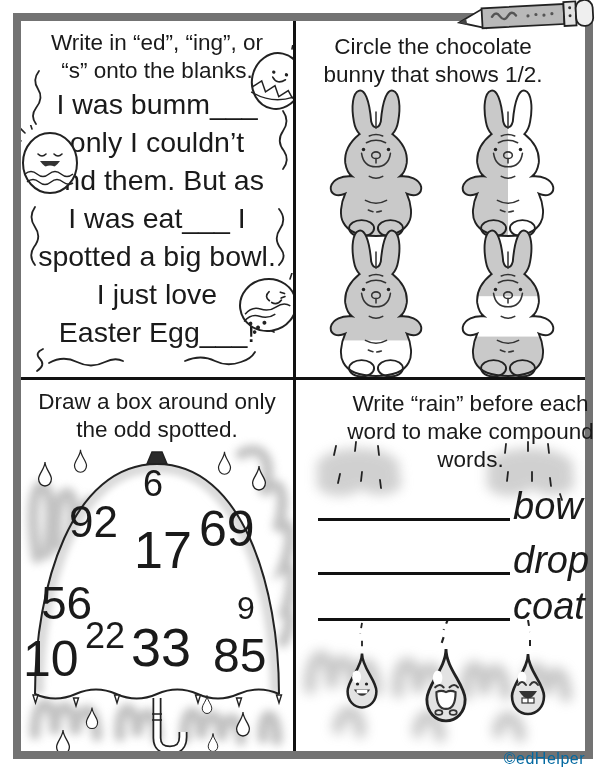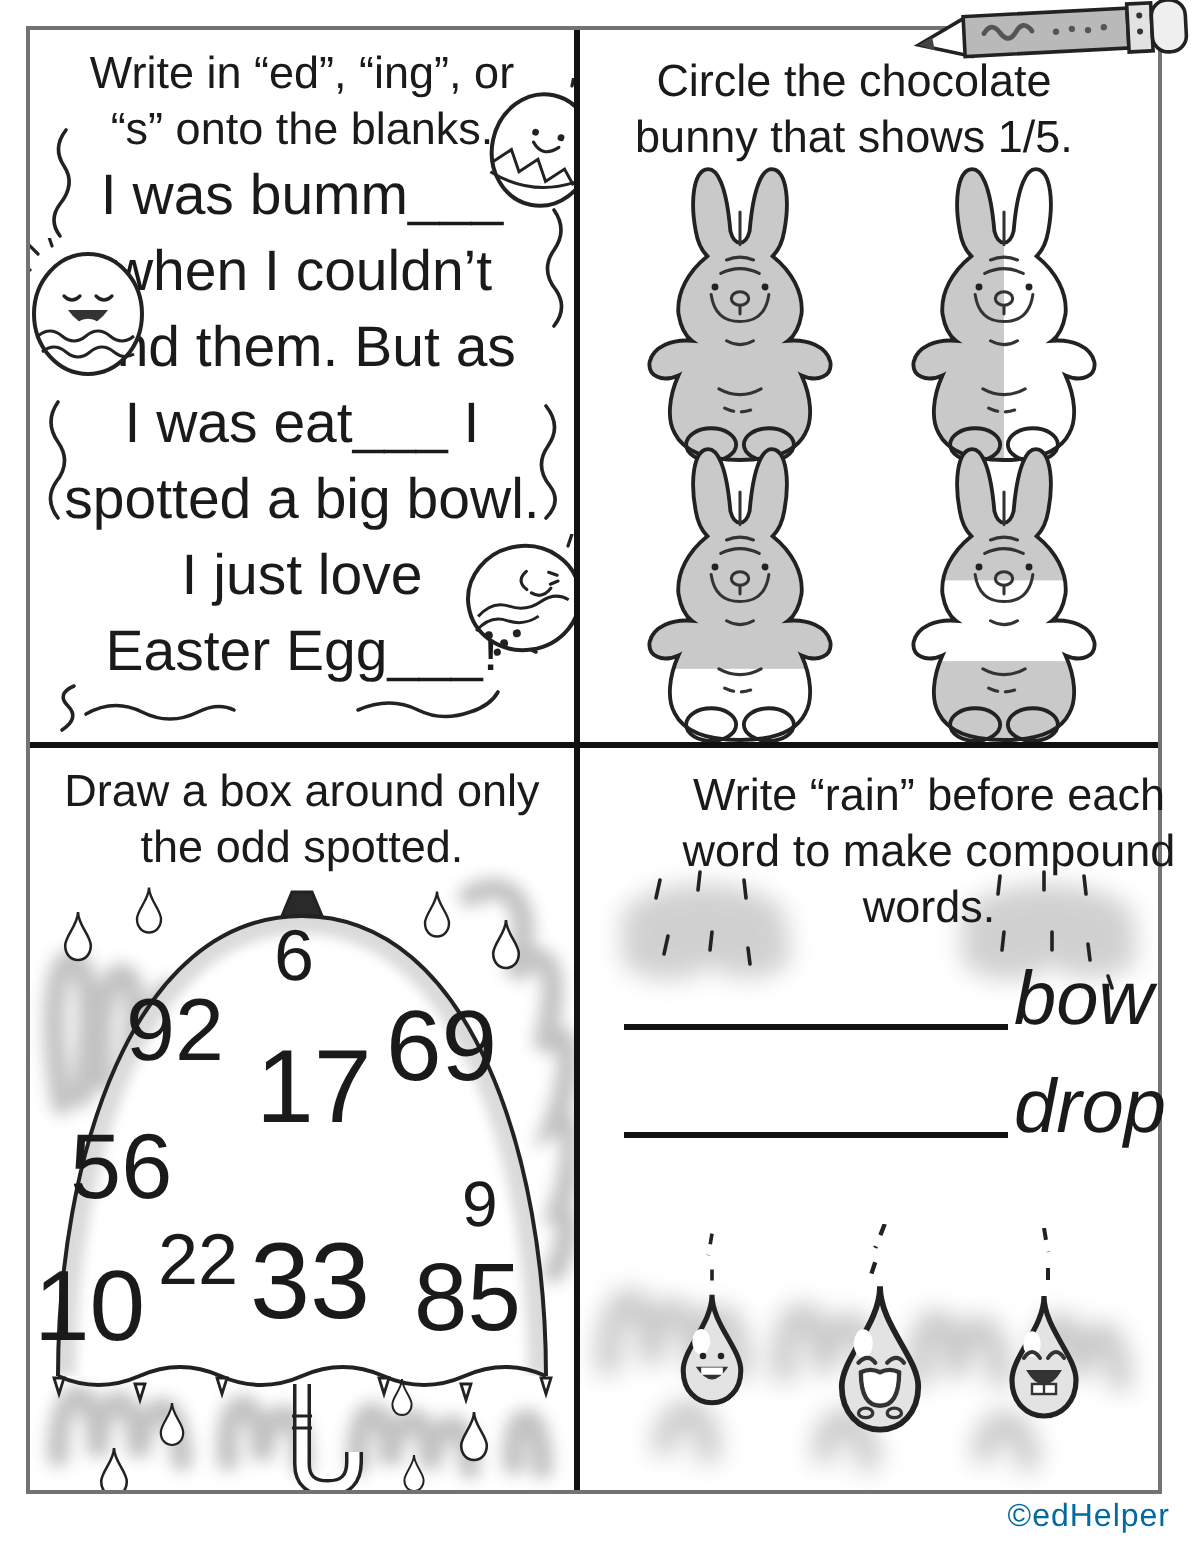--- a/index.html
+++ b/index.html
@@ -1,18 +1,18 @@
 <!DOCTYPE html>
 <html><head>
 <meta charset="utf-8">
 <style>
   html,body{margin:0;padding:0;background:#fff;}
   .page{position:relative;width:600px;height:773px;background:#fff;overflow:hidden;
         font-family:"Liberation Sans",sans-serif;color:#1a1a1a;}
-  .frame{position:absolute;left:13px;top:13px;width:564px;height:730px;border:2px solid #737373;}
+  .frame{position:absolute;left:13px;top:13px;width:564px;height:730px;border:8px solid #737373;}
   .divider-v{position:absolute;left:272px;top:0;width:3px;height:730px;background:#111;}
   .divider-h{position:absolute;left:0;top:356px;width:564px;height:3px;background:#111;}
   .q{position:absolute;overflow:hidden;}
   .q1{left:0;top:0;width:272px;height:356px;}
   .q2{left:275px;top:0;width:274px;height:356px;}
   .q3{left:0;top:359px;width:272px;height:371px;}
   .q4{left:275px;top:359px;width:349px;height:371px;}
   .t-line{position:relative;text-align:center;font-size:22.5px;line-height:28px;z-index:3;}
   .q1 .titles{margin-top:8px;}
   .q2 .titles{margin-top:12px;}
@@ -52,21 +52,21 @@
 
   <div class="frame">
 
     <div class="q q1">
       <div class="titles">
         <div class="t-line">Write in “ed”, “ing”, or</div>
         <div class="t-line">“s” onto the blanks.</div>
       </div>
       <div class="story">
         <div class="story-line">I was bumm___</div>
-        <div class="story-line">when I couldn’t</div>
+        <div class="story-line">only I couldn’t</div>
         <div class="story-line">find them. But as</div>
         <div class="story-line">I was eat___ I</div>
         <div class="story-line">spotted a big bowl.</div>
         <div class="story-line">I just love</div>
         <div class="story-line">Easter Egg___!</div>
       </div>
 
       <svg class="abs" style="left:226px;top:24px;z-index:5" width="60" height="66" viewBox="0 0 60 66">
         <path d="M50,7 l4,-4 M55,12 l5,-2 M45,4 l1,-5" stroke="#222" stroke-width="1.6" fill="none" stroke-linecap="round"></path>
         <g transform="rotate(12 30 36)">
@@ -112,21 +112,21 @@
           <path d="M246,294 q11,2 5,8 q-7,5 2,9"></path>
           <path d="M28,342 q14,-8 28,-1 q14,7 28,0 q10,-5 18,-1"></path>
           <path d="M164,340 q16,-7 30,0 q12,6 26,1 q10,-3 14,-10"></path>
         </g>
       </svg>
     </div>
 
     <div class="q q2">
       <div class="titles">
         <div class="t-line">Circle the chocolate</div>
-        <div class="t-line">bunny that shows 1/5.</div>
+        <div class="t-line">bunny that shows 1/2.</div>
       </div>
 
       <svg class="abs" style="left:30px;top:64px" width="100" height="152" viewBox="0 0 104 158">
         <defs>
             <clipPath id="bc0">
               <path d="M47,38 C45,14 40,4 34,6 C28,8 26,22 29,38 C30,44 32,48 35,51 C25,59 19,70 20,81 C21,87 23,92 27,95 C17,94 7,98 5,106 C4,113 11,117 20,113 C15,124 14,136 18,143 C23,153 36,157 52,157 C68,157 81,153 86,143 C90,136 89,124 84,113 C93,117 100,113 99,106 C97,98 87,94 77,95 C81,92 83,87 84,81 C85,70 79,59 69,51 C72,48 74,44 75,38 C78,22 76,8 70,6 C64,4 59,14 57,38 C56,42 54,44 52,44 C50,44 48,42 47,38 Z"></path>
               <ellipse cx="37" cy="149" rx="13" ry="8.5"></ellipse>
               <ellipse cx="67" cy="149" rx="13" ry="8.5"></ellipse>
             </clipPath>
           </defs>
@@ -294,21 +294,21 @@
         </g>
         <path d="M130,252 V292 Q130,304 143,304 Q156,304 156,291 V286" fill="none" stroke="#222" stroke-width="9"></path>
         <path d="M130,252 V292 Q130,304 143,304 Q156,304 156,291 V286" fill="none" stroke="#fff" stroke-width="5.5"></path>
         <path d="M125,268 h10 M125,274 h10" stroke="#222" stroke-width="1.6"></path>
       </svg>
 
       <span class="num" style="left:122px;top:86px;font-size:36px;">6</span>
       <span class="num" style="left:48px;top:120px;font-size:44px;">92</span>
       <span class="num" style="left:178px;top:124px;font-size:50px;">69</span>
       <span class="num" style="left:113px;top:144px;font-size:52px;">17</span>
-      <span class="num" style="left:20px;top:186px;font-size:46px;">56</span>
+      <span class="num" style="left:20px;top:200px;font-size:46px;">56</span>
       <span class="num" style="left:216px;top:212px;font-size:32px;">9</span>
       <span class="num" style="left:64px;top:238px;font-size:36px;">22</span>
       <span class="num" style="left:110px;top:240px;font-size:54px;">33</span>
       <span class="num" style="left:2px;top:254px;font-size:50px;">10</span>
       <span class="num" style="left:192px;top:252px;font-size:48px;">85</span>
 
       <svg class="abs" style="left:16px;top:80px;z-index:3" width="16" height="28" viewBox="0 0 20 32">
           <path d="M10,1 C10,9 2,16 2,22 C2,27.5 5.6,31 10,31 C14.4,31 18,27.5 18,22 C18,16 10,9 10,1 Z" fill="#fff" stroke="#222" stroke-width="1.6"></path>
         </svg>
       <svg class="abs" style="left:52px;top:68px;z-index:3" width="15" height="26" viewBox="0 0 20 32">
@@ -361,20 +361,24 @@
         </g>
       </svg>
 
       <div class="rain-row" style="top:104px;">
         <div class="rain-line"></div>
         <span class="rain-word">bow</span>
       </div>
       <div class="rain-row" style="top:158px;">
         <div class="rain-line"></div>
         <span class="rain-word">drop</span>
+      </div>
+      <div class="rain-row" style="top:204px;">
+        <div class="rain-line"></div>
+        <span class="rain-word">coat</span>
       </div>
 
       <svg class="abs blurred2" style="left:2px;top:248px;z-index:1" width="284" height="122" viewBox="0 0 284 122">
         <path d="M12,60 C12,18 34,18 34,60 C34,24 56,24 56,62 C60,28 76,28 78,62 M100,64 C98,26 120,26 120,64 C124,32 142,32 144,66 M168,66 C166,30 186,30 186,66 C190,34 206,34 208,66 M230,64 C228,32 246,32 248,66 C252,38 266,38 268,68 M40,100 C44,78 62,78 62,104 M120,104 C122,82 140,82 142,108 M200,104 C202,84 220,84 222,108" fill="none" stroke="#9a9a9a" stroke-width="12" stroke-linecap="round"></path>
       </svg>
 
       <svg class="abs" style="left:48px;top:242px;z-index:3" width="36" height="88" viewBox="0 0 20 48">
         <path d="M10,0 l-1,6 m1,4 l0,4" stroke="#222" stroke-width="1" fill="none" stroke-dasharray="3,3"></path>
         <g transform="translate(0,16)">
           <path d="M10,1 C10,9 2,16 2,22 C2,27.5 5.6,31 10,31 C14.4,31 18,27.5 18,22 C18,16 10,9 10,1 Z" fill="#e3e3e3" stroke="#222" stroke-width="1.4"></path>

